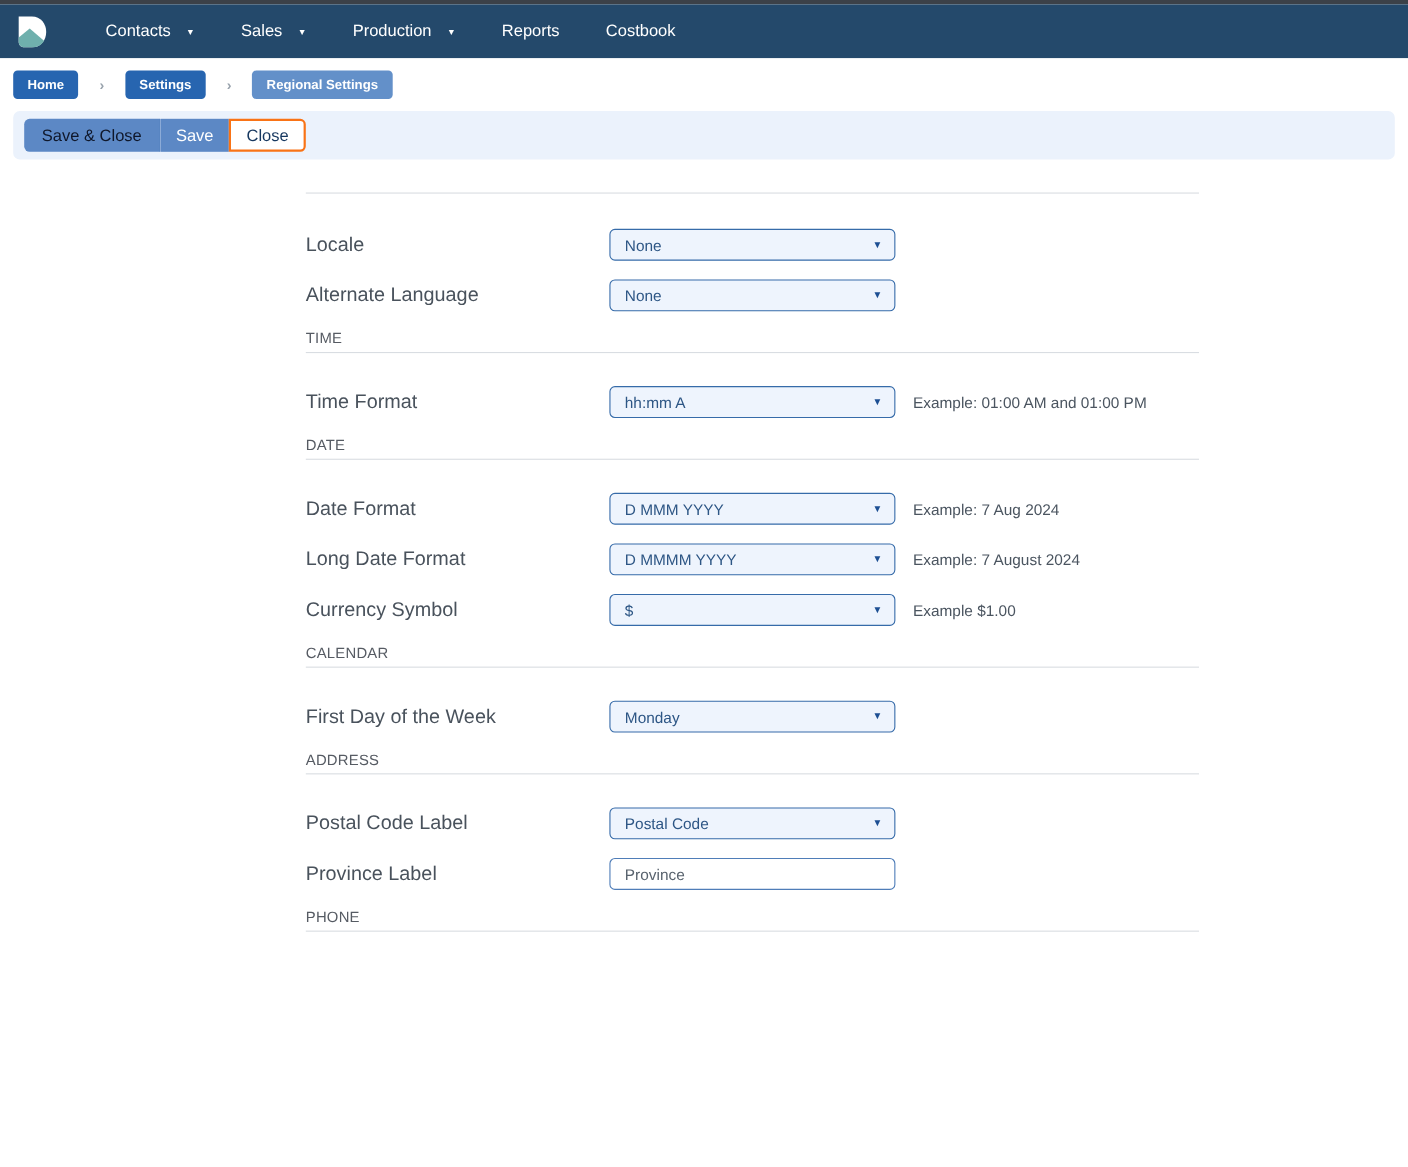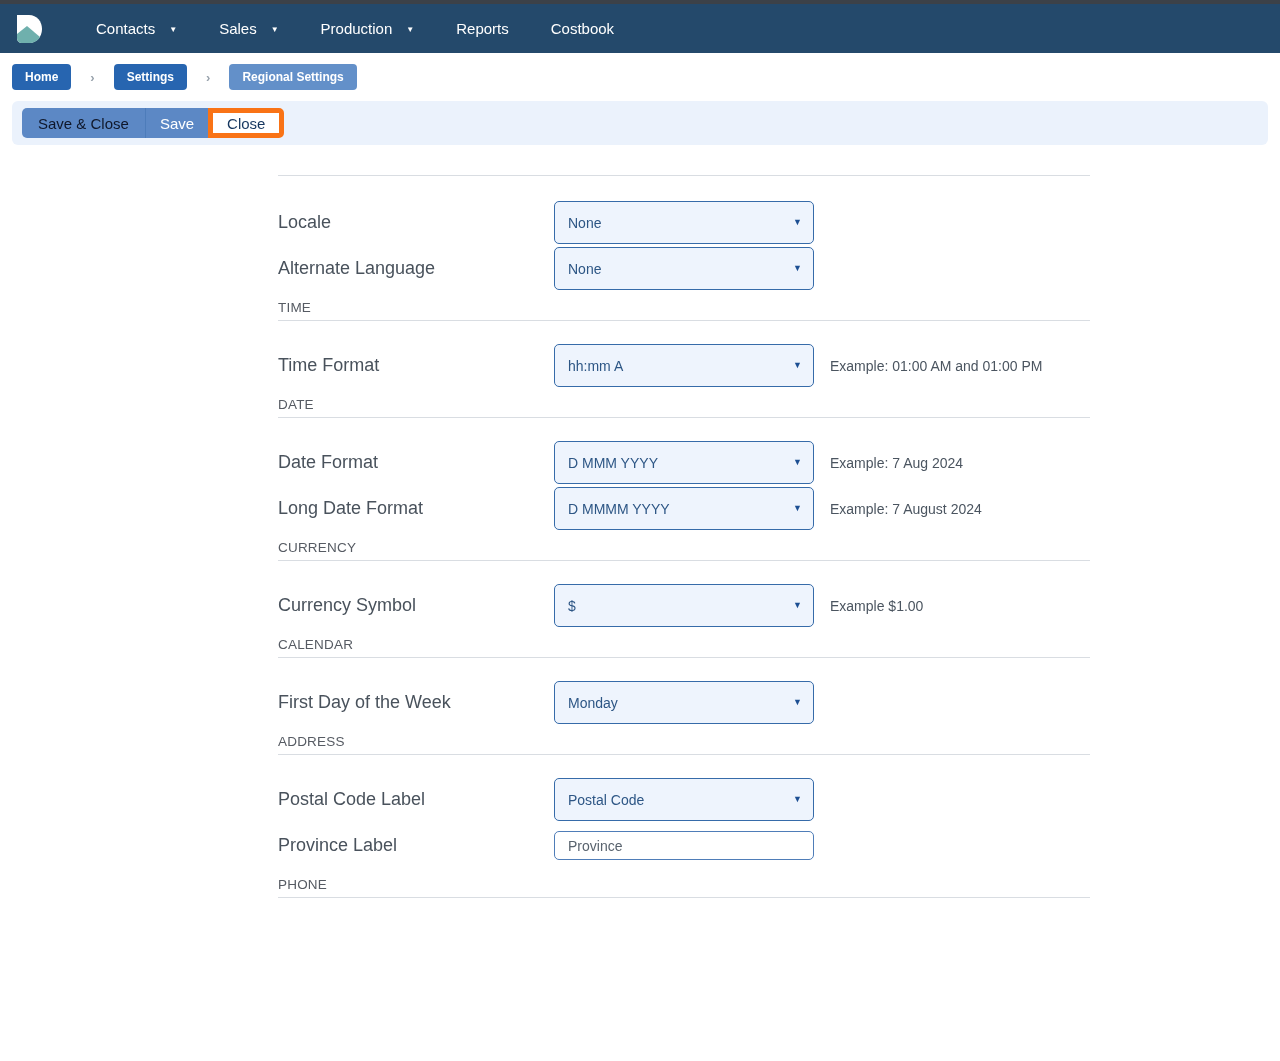--- a/index.html
+++ b/index.html
@@ -51,33 +51,33 @@
     height:30px; display:flex; align-items:center;
     font-size:15px; cursor:pointer; user-select:none;
   }
   .btn-saveclose {
     background:#5c88c5; color:#0f172a; padding:0 16px;
     border-radius:5px 0 0 5px; border-right:1px solid #4d7cba;
   }
   .btn-save { background:#5c88c5; color:#ffffff; padding:0 14px; }
   .btn-close {
     background:#ffffff; color:#16375f; padding:0 14px;
-    border:5px solid #f97316; border-radius:0 5px 5px 0;
+    border:2px solid #f97316; border-radius:0 5px 5px 0;
   }
 
   
   .content { margin-left:278px; width:812px; margin-top:30px; }
   .top-divider { border-top:1px solid #d9dde2; margin-bottom:32px; }
 
   .form-row { display:flex; align-items:center; height:29px; margin-bottom:17px; }
   .form-label { width:276px; color:#49525c; font-size:18px; }
   .control-col { width:260px; display:flex; align-items:center; }
 
   .select {
-    width:260px; height:43px;
+    width:260px; height:29px;
     background:#eef4fd; border:1.5px solid #366ba9; border-radius:5px;
     display:flex; align-items:center; justify-content:space-between;
     padding:0 11px 0 13px; cursor:pointer;
   }
   .select-value { color:#2d5685; font-size:14px; }
   .select-caret { color:#1d4f93; font-size:9px; line-height:1; }
 
   .text-input {
     width:304px; height:29px;
     background:#ffffff; border:1.5px solid #4f7db8; border-radius:5px;
@@ -205,21 +205,20 @@
         <div class="select">
           <span class="select-value">D MMMM YYYY</span>
           <span class="select-caret">▼</span>
         </div>
       </div>
       <div class="example">Example: 7 August 2024</div>
     </div>
   </div>
 
   <div class="section">
-    <div class="section-header">CURRENCY</div>
     <div class="form-row">
       <div class="form-label">Currency Symbol</div>
       <div class="control-col">
         <div class="select">
           <span class="select-value">$</span>
           <span class="select-caret">▼</span>
         </div>
       </div>
       <div class="example">Example $1.00</div>
     </div>

